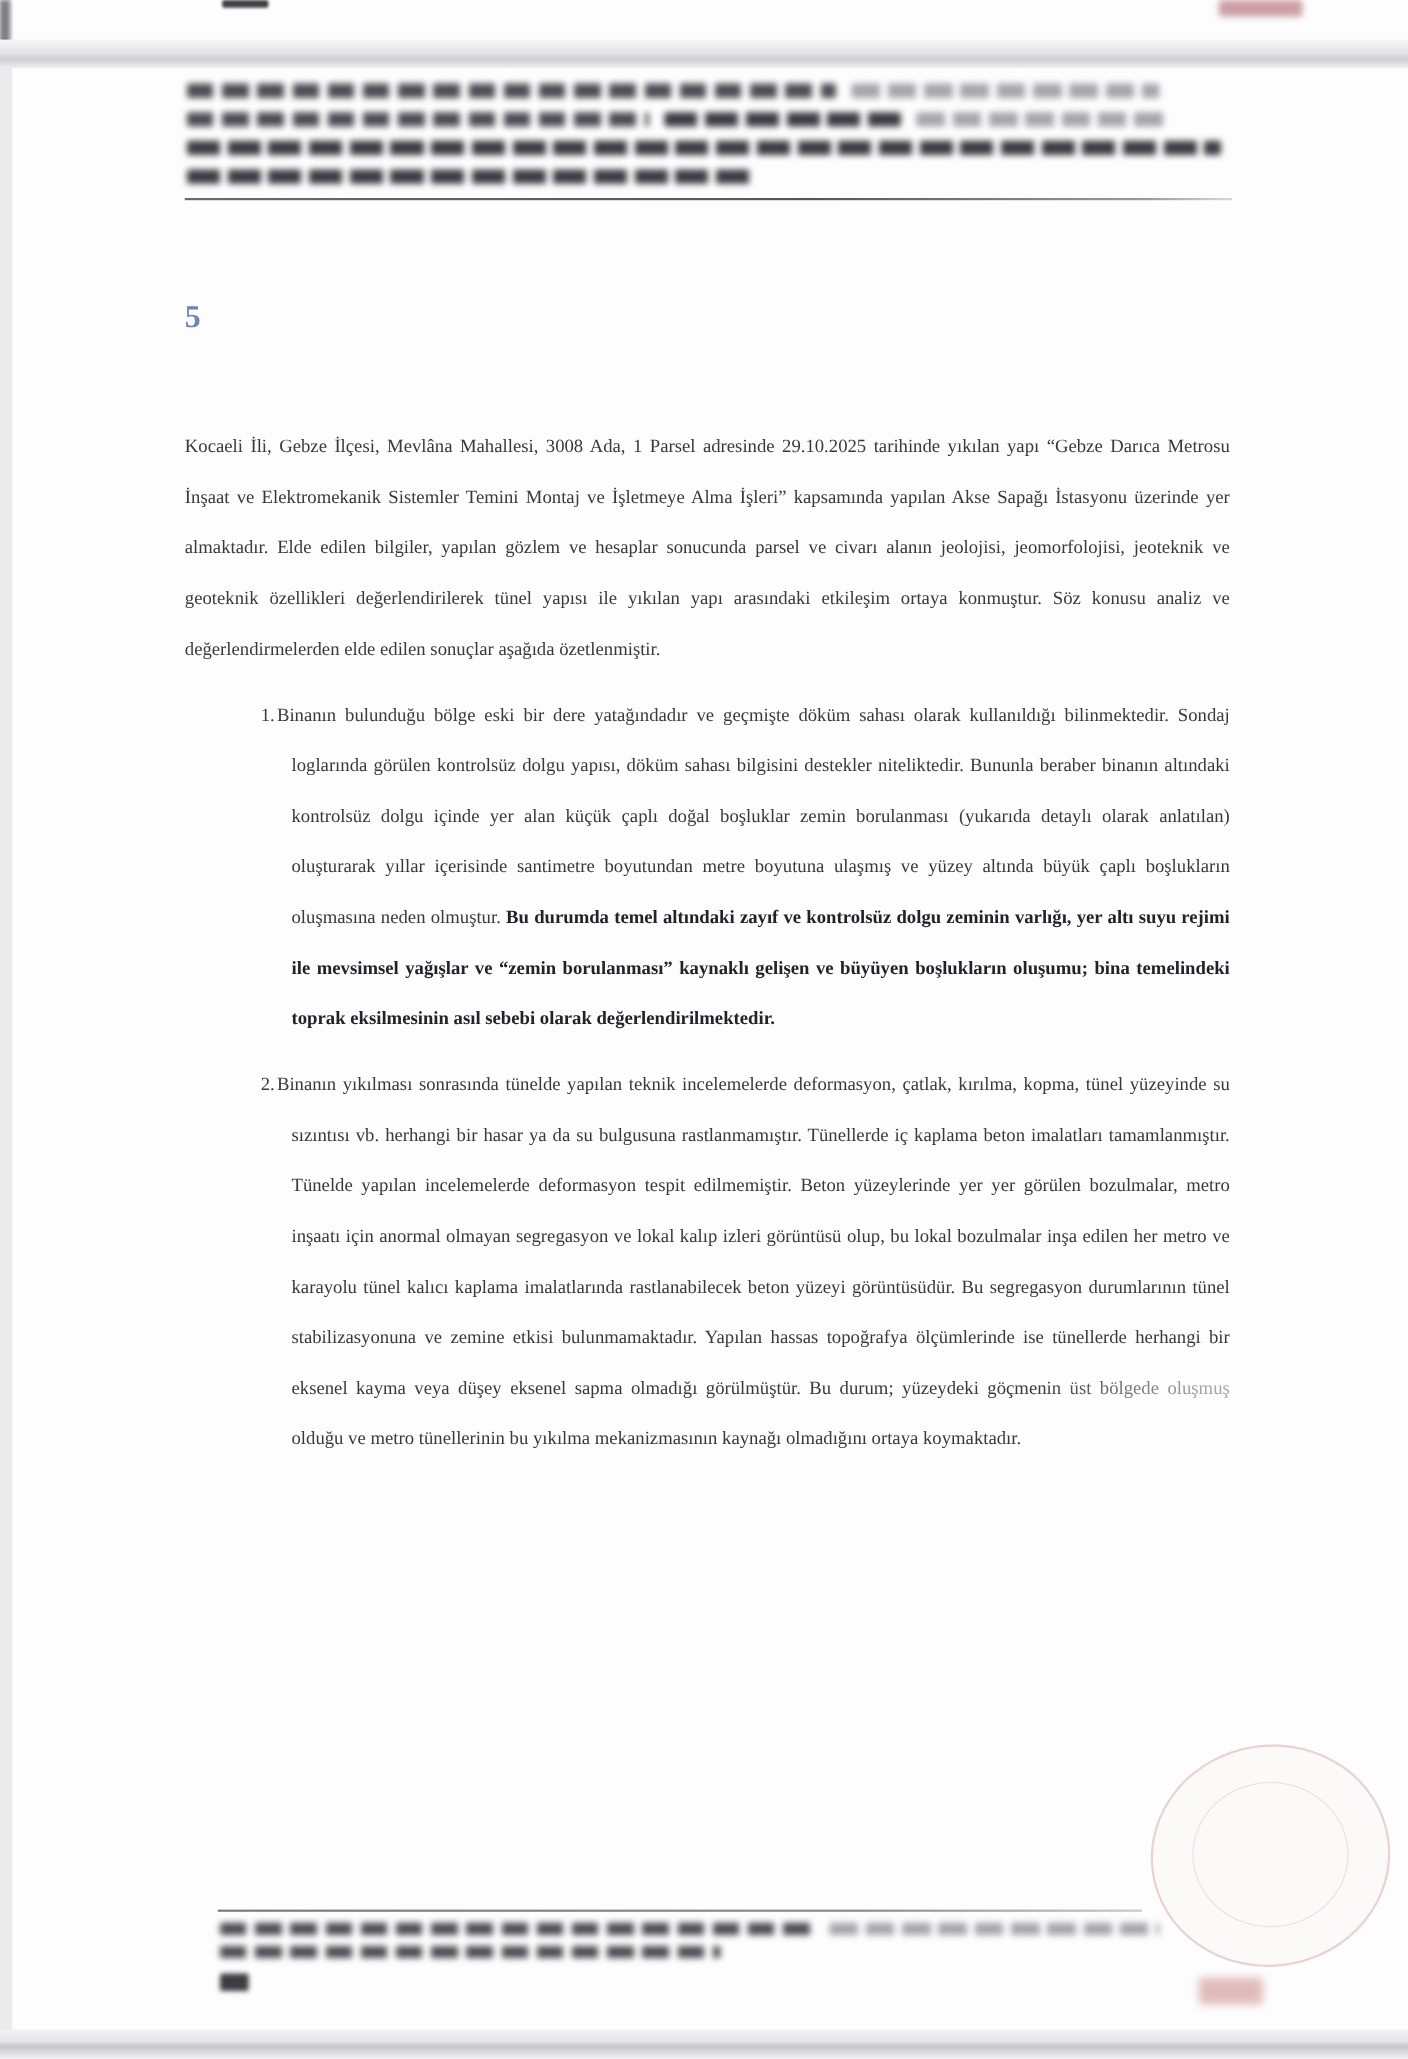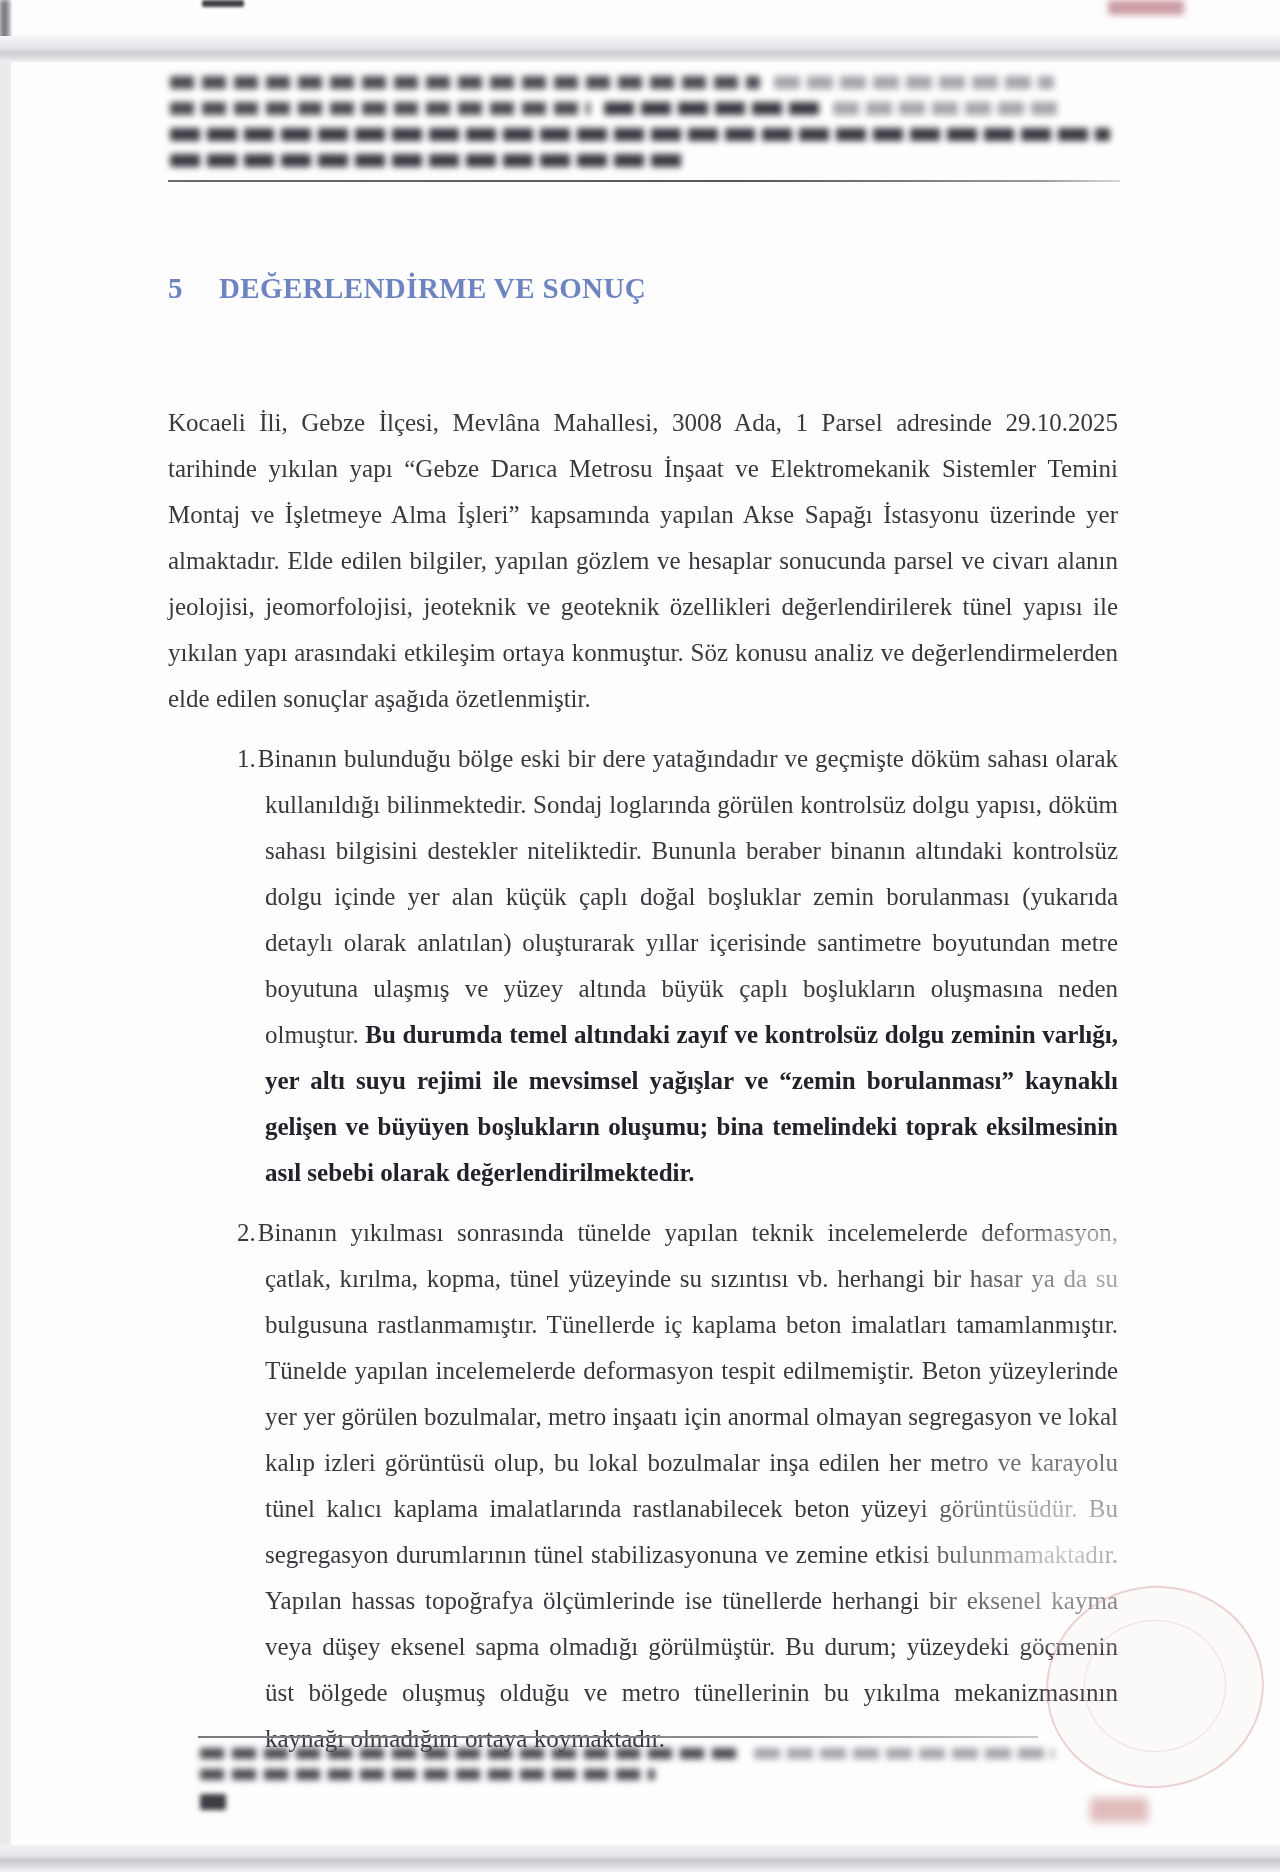--- a/index.html
+++ b/index.html
@@ -25,22 +25,22 @@
   .rseg.d{background:repeating-linear-gradient(90deg,#4d4d55 0 24px,rgba(77,77,85,0) 24px 32px)}
   .rseg.b{background:repeating-linear-gradient(90deg,#3c3c44 0 30px,rgba(60,60,68,0) 30px 37px)}
   .rseg.l{background:repeating-linear-gradient(90deg,#a6a6ad 0 26px,rgba(166,166,173,0) 26px 33px)}
   .top-rule{position:absolute;left:168px;top:180px;width:952px;height:2px;
     background:linear-gradient(90deg,#6a6a6e,#55555a 60%,#9a9aa0 92%,#d8d8dc)}
   
   .heading{position:absolute;left:168px;top:272px;font-size:29px;font-weight:bold;
     color:#6d84c0;letter-spacing:.4px;display:flex}
   .heading .num{margin-right:36px}
   
-  .content{position:absolute;left:168px;top:400px;width:950px;
-    font-size:25px;line-height:46px;color:#3a383e;text-align:justify}
+  .content{position:absolute;left:168px;top:383px;width:950px;
+    font-size:17px;line-height:46px;color:#3a383e;text-align:justify}
   .intro{margin:0}
   .list{margin-top:12px}
   .list-item{padding-left:97px;text-indent:-28px;margin-top:14px}
   .marker{margin-right:2px}
   .bold{font-weight:bold;color:#232129}
   
   .stamp{position:absolute;left:1046px;top:1586px;width:214px;height:198px;
     border:2px solid rgba(205,148,148,.38);border-radius:50%;
     background:rgba(232,192,192,.06);transform:rotate(-8deg)}
   .stamp-inner{position:absolute;left:1084px;top:1620px;width:140px;height:130px;
@@ -86,21 +86,20 @@
     <span class="rseg b" style="width:940px"></span>
   </div>
   <div class="rl">
     <span class="rseg b" style="width:515px"></span>
   </div>
 </div>
 <div class="top-rule"></div>
 
 <div class="heading">
   <span class="num">5</span>
-  <span>DEĞERLENDİRME VE SONUÇ</span>
 </div>
 
 <div class="content">
   <p class="intro">Kocaeli İli, Gebze İlçesi, Mevlâna Mahallesi, 3008 Ada, 1 Parsel adresinde 29.10.2025 tarihinde yıkılan yapı “Gebze Darıca Metrosu İnşaat ve Elektromekanik Sistemler Temini Montaj ve İşletmeye Alma İşleri” kapsamında yapılan Akse Sapağı İstasyonu üzerinde yer almaktadır. Elde edilen bilgiler, yapılan gözlem ve hesaplar sonucunda parsel ve civarı alanın jeolojisi, jeomorfolojisi, jeoteknik ve geoteknik özellikleri değerlendirilerek tünel yapısı ile yıkılan yapı arasındaki etkileşim ortaya konmuştur. Söz konusu analiz ve değerlendirmelerden elde edilen sonuçlar aşağıda özetlenmiştir.</p>
   <div class="list">
     <div class="list-item"><span class="marker">1.</span><span>Binanın bulunduğu bölge eski bir dere yatağındadır ve geçmişte döküm sahası olarak kullanıldığı bilinmektedir. Sondaj loglarında görülen kontrolsüz dolgu yapısı, döküm sahası bilgisini destekler niteliktedir. Bununla beraber binanın altındaki kontrolsüz dolgu içinde yer alan küçük çaplı doğal boşluklar zemin borulanması (yukarıda detaylı olarak anlatılan) oluşturarak yıllar içerisinde santimetre boyutundan metre boyutuna ulaşmış ve yüzey altında büyük çaplı boşlukların oluşmasına neden olmuştur. </span><span class="bold">Bu durumda temel altındaki zayıf ve kontrolsüz dolgu zeminin varlığı, yer altı suyu rejimi ile mevsimsel yağışlar ve “zemin borulanması” kaynaklı gelişen ve büyüyen boşlukların oluşumu; bina temelindeki toprak eksilmesinin asıl sebebi olarak değerlendirilmektedir.</span></div>
     <div class="list-item"><span class="marker">2.</span><span>Binanın yıkılması sonrasında tünelde yapılan teknik incelemelerde deformasyon, çatlak, kırılma, kopma, tünel yüzeyinde su sızıntısı vb. herhangi bir hasar ya da su bulgusuna rastlanmamıştır. Tünellerde iç kaplama beton imalatları tamamlanmıştır. Tünelde yapılan incelemelerde deformasyon tespit edilmemiştir. Beton yüzeylerinde yer yer görülen bozulmalar, metro inşaatı için anormal olmayan segregasyon ve lokal kalıp izleri görüntüsü olup, bu lokal bozulmalar inşa edilen her metro ve karayolu tünel kalıcı kaplama imalatlarında rastlanabilecek beton yüzeyi görüntüsüdür. Bu segregasyon durumlarının tünel stabilizasyonuna ve zemine etkisi bulunmamaktadır. Yapılan hassas topoğrafya ölçümlerinde ise tünellerde herhangi bir eksenel kayma veya düşey eksenel sapma olmadığı görülmüştür. Bu durum; yüzeydeki göçmenin üst bölgede oluşmuş olduğu ve metro tünellerinin bu yıkılma mekanizmasının kaynağı olmadığını ortaya koymaktadır.</span><span class="bold"></span></div>
   </div>
 </div>
 

